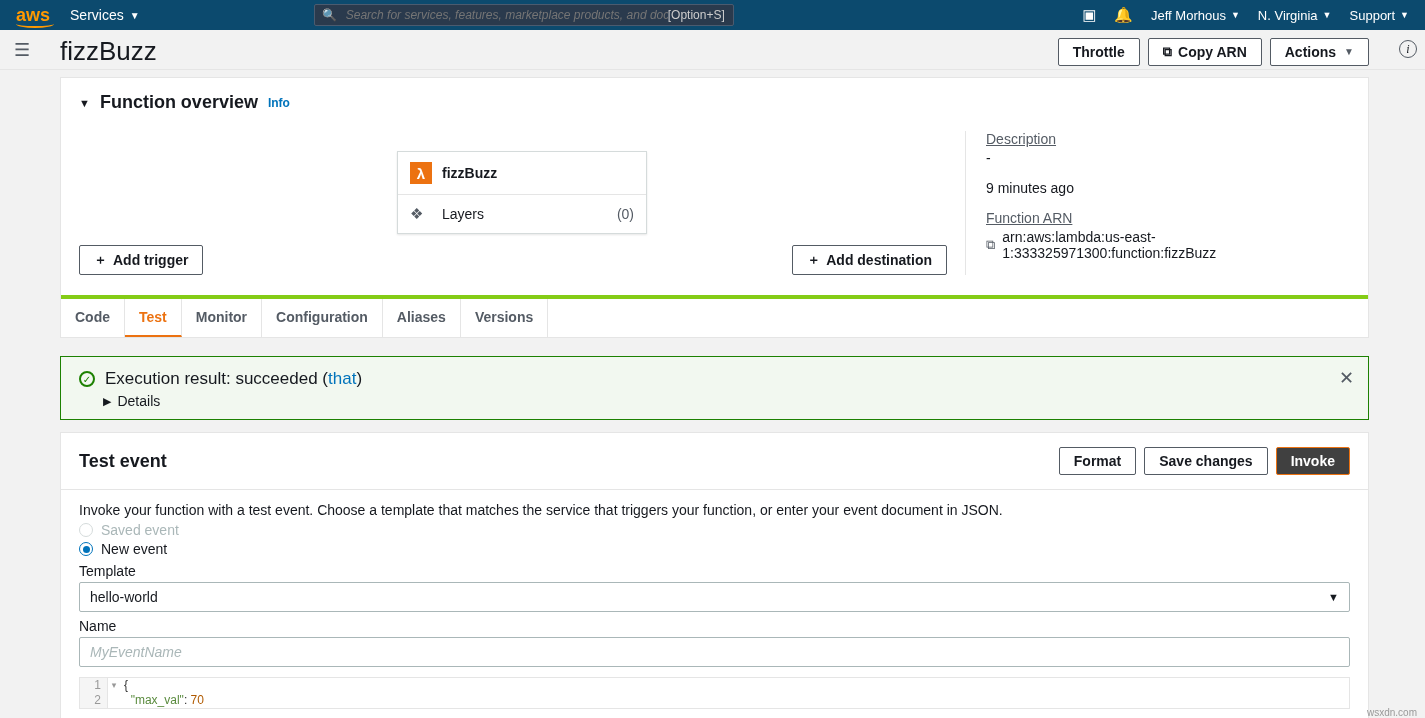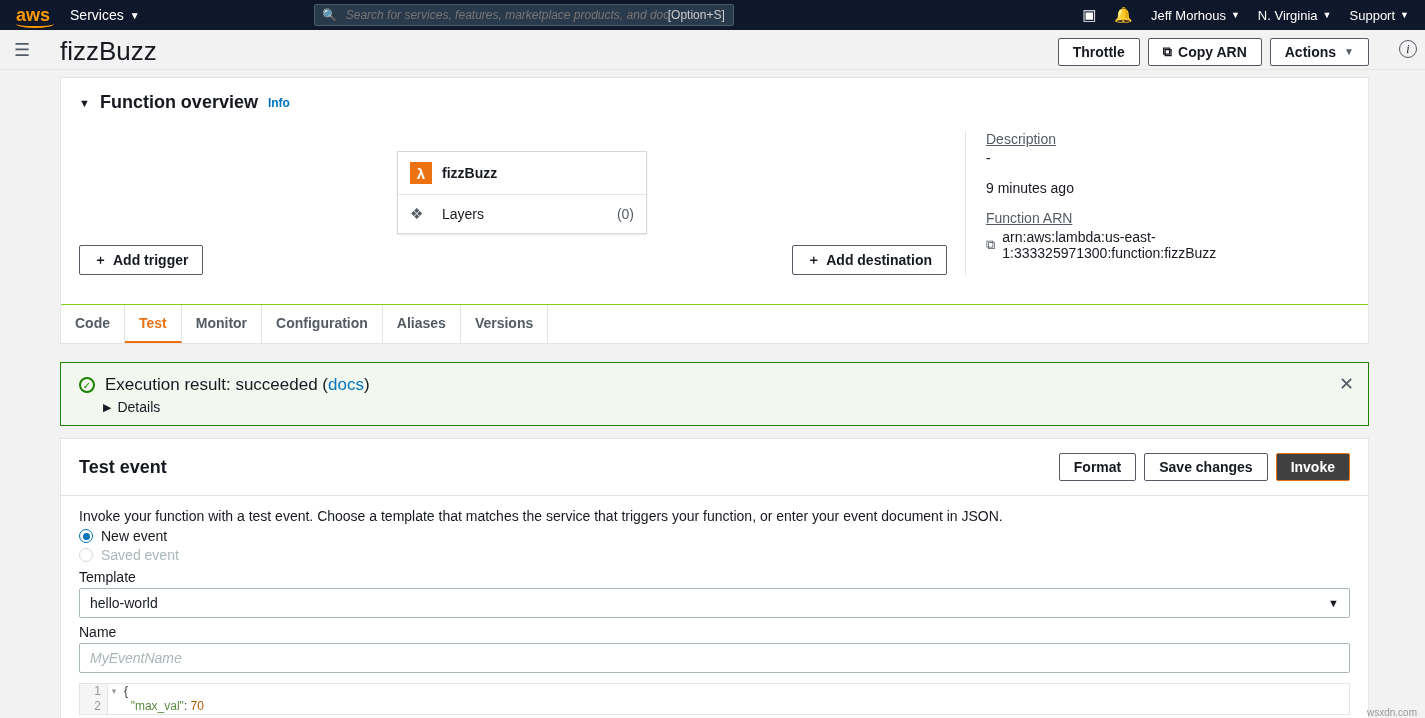--- a/index.html
+++ b/index.html
@@ -1,19 +1,19 @@
 <!DOCTYPE html>
 <html><head>
 <meta charset="utf-8">
 <style>
 * { box-sizing: border-box; margin: 0; padding: 0; font-family: "Amazon Ember", "Helvetica Neue", Arial, sans-serif; }
 body { background: #f2f2f2; font-size: 14px; color: #16191f; }
 
 
-.topnav { background: #0f172a; height: 30px; display: flex; align-items: center; padding: 0 16px; color: #fff; }
+.topnav { background: #0c4a6e; height: 30px; display: flex; align-items: center; padding: 0 16px; color: #fff; }
 .topnav .logo { color: #ff9900; font-weight: bold; font-size: 18px; margin-right: 20px; position: relative; }
 .topnav .logo::after { content: ""; position: absolute; left: 0; bottom: -2px; width: 38px; height: 6px; border-bottom: 2px solid #ff9900; border-radius: 50%; }
 .topnav .services { display: flex; align-items: center; cursor: pointer; }
 .topnav .services .caret { margin-left: 6px; font-size: 10px; }
 .topnav .search { flex: 0 0 420px; margin: 0 auto; display: flex; align-items: center; background: #2a3a4d; border: 1px solid #4b5b6f; border-radius: 2px; height: 22px; padding: 0 8px; }
 .topnav .search .icon { margin-right: 8px; font-size: 12px; color: #ccc; }
 .topnav .search input { flex: 1; background: transparent; border: none; color: #ccc; font-style: italic; font-size: 12px; outline: none; }
 .topnav .search .shortcut { color: #ccc; font-size: 12px; }
 .topnav .right { display: flex; align-items: center; gap: 18px; margin-left: auto; font-size: 13px; }
 .topnav .right .item { display: flex; align-items: center; cursor: pointer; }
@@ -59,21 +59,21 @@
 .trigger-btn { left: 0; }
 .dest-btn { right: 18px; }
 
 .meta-area { width: 385px; border-left: 1px solid #e5e5e5; padding-left: 20px; }
 .meta-item { margin-bottom: 14px; }
 .meta-label { color: #545b64; font-size: 14px; margin-bottom: 3px; text-decoration: underline; }
 .meta-value { font-size: 14px; display: flex; align-items: center; }
 .copy-icon { margin-right: 7px; font-size: 13px; color: #545b64; cursor: pointer; }
 
 
-.tabs { display: flex; border-top: 1px solid #84cc16; margin-top: 9px; }
+.tabs { display: flex; border-top: 4px solid #84cc16; }
 .tab { padding: 10px 14px; font-weight: 700; cursor: pointer; color: #545b64; border-right: 1px solid #e5e5e5; }
 .tab.active { color: #ec7211; border-bottom: 2px solid #ec7211; }
 
 
 .alert { margin: 18px 26px 12px; border: 1px solid #1d8102; background: #f2f8f0; padding: 12px 18px 10px; position: relative; }
 .alert .close { position: absolute; right: 14px; top: 10px; font-size: 18px; cursor: pointer; color: #545b64; }
 .alert-head { display: flex; align-items: center; margin-bottom: 4px; }
 .alert-head .check-icon { color: #1d8102; margin-right: 10px; width: 16px; height: 16px; border: 2px solid #1d8102; border-radius: 50%; display: flex; align-items: center; justify-content: center; font-size: 10px; }
 .alert-head h3 { font-size: 17px; font-weight: 400; }
 .alert-head a { color: #0073bb; text-decoration: none; }
@@ -216,45 +216,45 @@
       <div class="tab">Aliases</div>
       <div class="tab">Versions</div>
     </div>
   </div>
 
   <div class="alert">
     <span class="close">✕</span>
     <div class="alert-head">
       <span class="check-icon">✓</span>
       <h3>
-        <span>Execution result: succeeded (</span><a href="#">docs</a><span>)</span>
+        <span>Execution result: succeeded (</span><a href="#">that</a><span>)</span>
       </h3>
     </div>
     <div class="alert-details">
       <span class="caret">▶</span>
       <span>Details</span>
     </div>
   </div>
 
   <div class="card">
     <div class="test-head">
       <h3>Test event</h3>
       <button class="btn">Format</button>
       <button class="btn">Save changes</button>
       <button class="btn btn-primary">Invoke</button>
     </div>
     <div class="test-body">
       <div class="help-text">Invoke your function with a test event. Choose a template that matches the service that triggers your function, or enter your event document in JSON.</div>
       <div class="radio-row">
+        <span class="radio disabled"></span>
+        <span class="radio-label disabled">Saved event</span>
+      </div>
+      <div class="radio-row">
         <span class="radio checked"></span>
         <span class="radio-label">New event</span>
-      </div>
-      <div class="radio-row">
-        <span class="radio disabled"></span>
-        <span class="radio-label disabled">Saved event</span>
       </div>
       <div class="field-label">Template</div>
       <div class="select">
         <span>hello-world</span>
         <span class="caret">▼</span>
       </div>
       <div class="field-label">Name</div>
       <input class="text-input" placeholder="MyEventName" style="">
 
       <div class="editor">

